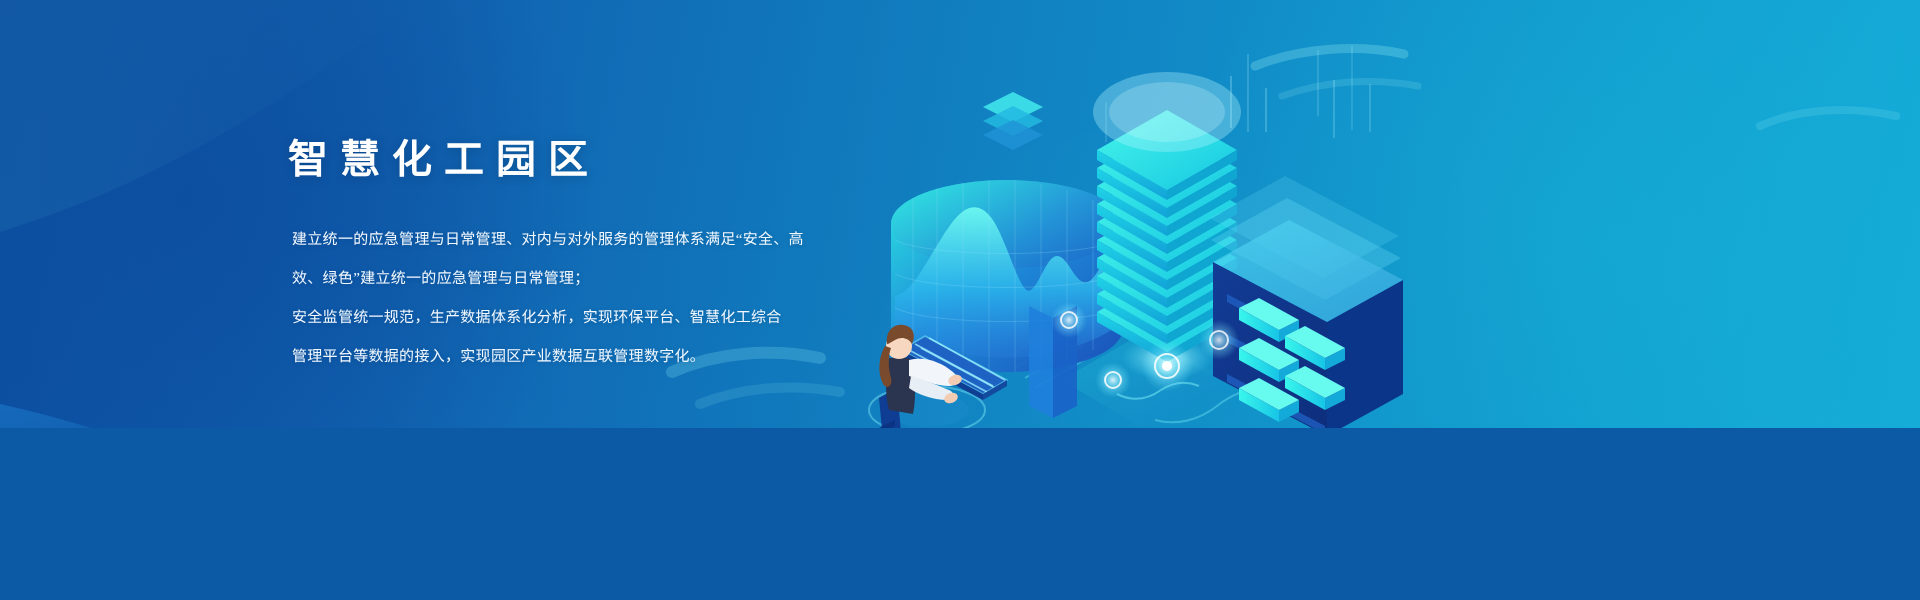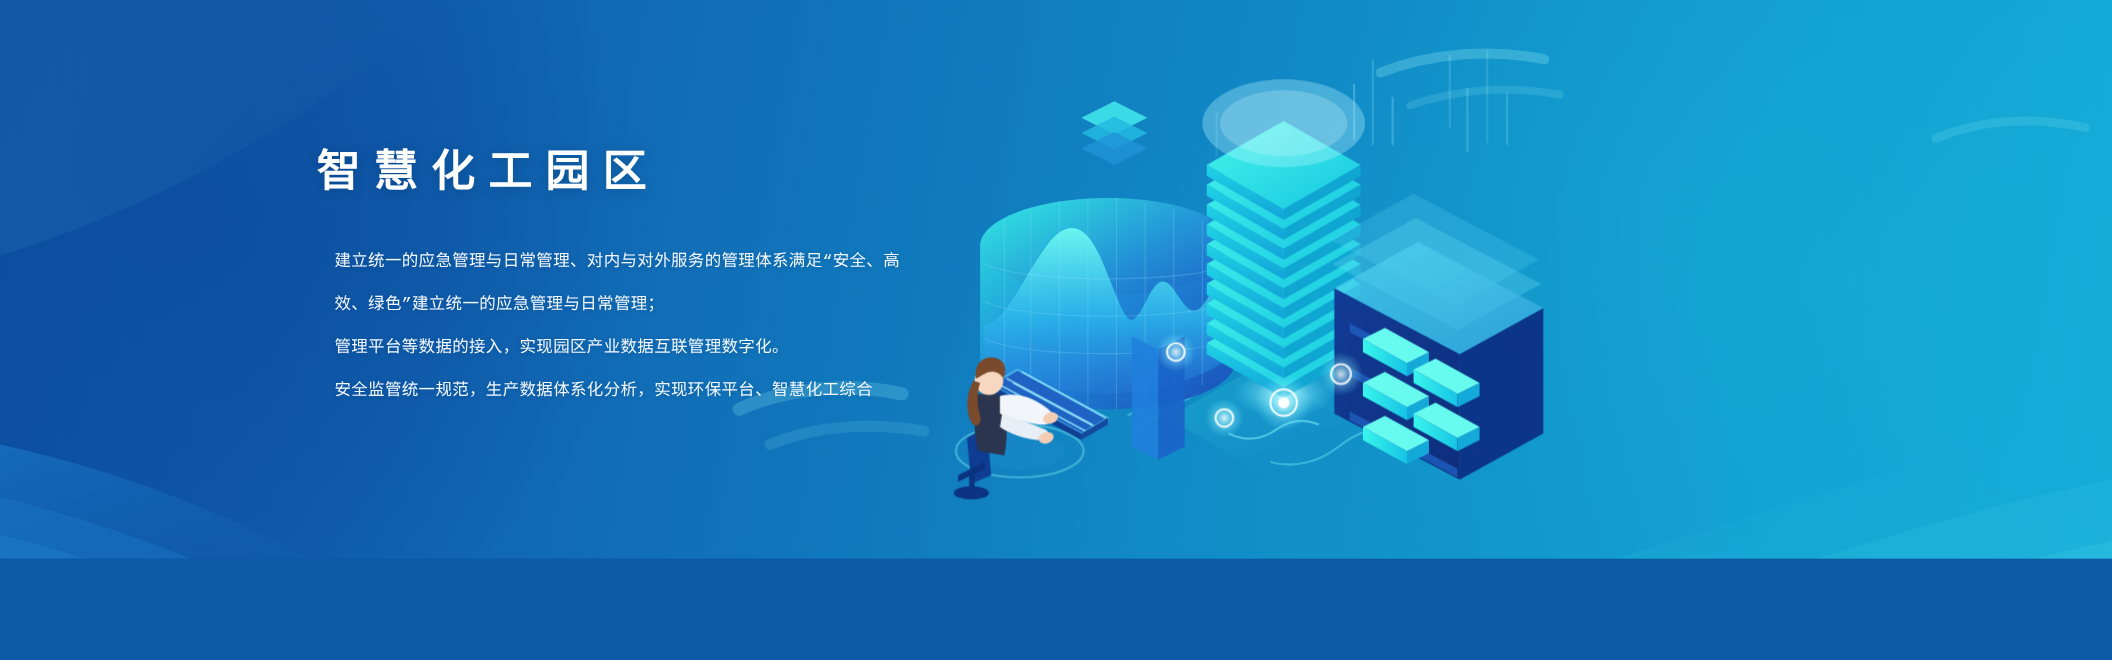--- a/index.html
+++ b/index.html
@@ -1,22 +1,22 @@
 <!DOCTYPE html>
 <html lang="zh-CN"><head>
 <meta charset="utf-8">
 <title>智慧化工园区</title>
 <style>
   html,body{margin:0;padding:0;background:#0c5aa6;}
   *{box-sizing:border-box;}
   .banner{
     position:relative;
-    width:1920px;height:508px;
+    width:1920px;height:428px;
     overflow:hidden;
-    font-family:Liberation Mono, monospace;
+    font-family:Liberation Serif, serif;
     background:linear-gradient(100deg,
       #0b4c9e 0%,
       #0f59a8 14%,
       #1169b4 28%,
       #1078bc 42%,
       #1186c4 56%,
       #1193cb 70%,
       #12a0d2 84%,
       #15acd8 100%);
   }
@@ -38,21 +38,21 @@
   .title{
     color:#ffffff;
     font-size:40px;
     letter-spacing:.30em;
     font-weight:700;
     line-height:1;
     margin:0 0 44px 0;
     text-shadow:0 2px 10px rgba(2,40,80,.28);
     white-space:nowrap;
   }
-  .para{margin:16px;}
+  .para{margin:4px;}
   .para p{
     margin:0 0 9px 0;
     color:#f1f8ff;
     font-size:15px;
     line-height:30px;
     letter-spacing:.02em;
     white-space:nowrap;
     text-shadow:0 1px 4px rgba(2,40,80,.22);
   }
   .para p:last-child{margin-bottom:0;}
@@ -104,22 +104,22 @@
 
       <path d="M0,0 L420,0 C300,90 170,180 0,232 Z" fill="url(#swC)" opacity=".35"></path>
     </svg>
   </div>
 
   <div class="copy">
     <h1 class="title">智慧化工园区</h1>
     <div class="para">
       <p>建立统一的应急管理与日常管理、对内与对外服务的管理体系满足“安全、高</p>
       <p>效、绿色”建立统一的应急管理与日常管理；</p>
+      <p>安全监管统一规范，生产数据体系化分析，实现环保平台、智慧化工综合</p>
       <p>管理平台等数据的接入，实现园区产业数据互联管理数字化。</p>
-      <p>安全监管统一规范，生产数据体系化分析，实现环保平台、智慧化工综合</p>
     </div>
   </div>
 
   <div class="illus">
     <svg viewBox="0 0 560 430" xmlns="http://www.w3.org/2000/svg">
       <defs>
         <linearGradient id="domeG" x1="0" y1="0" x2="1" y2="1">
           <stop offset="0%" stop-color="#2ff0e4"></stop>
           <stop offset="45%" stop-color="#1f8fdc"></stop>
           <stop offset="100%" stop-color="#1b49b8"></stop>

